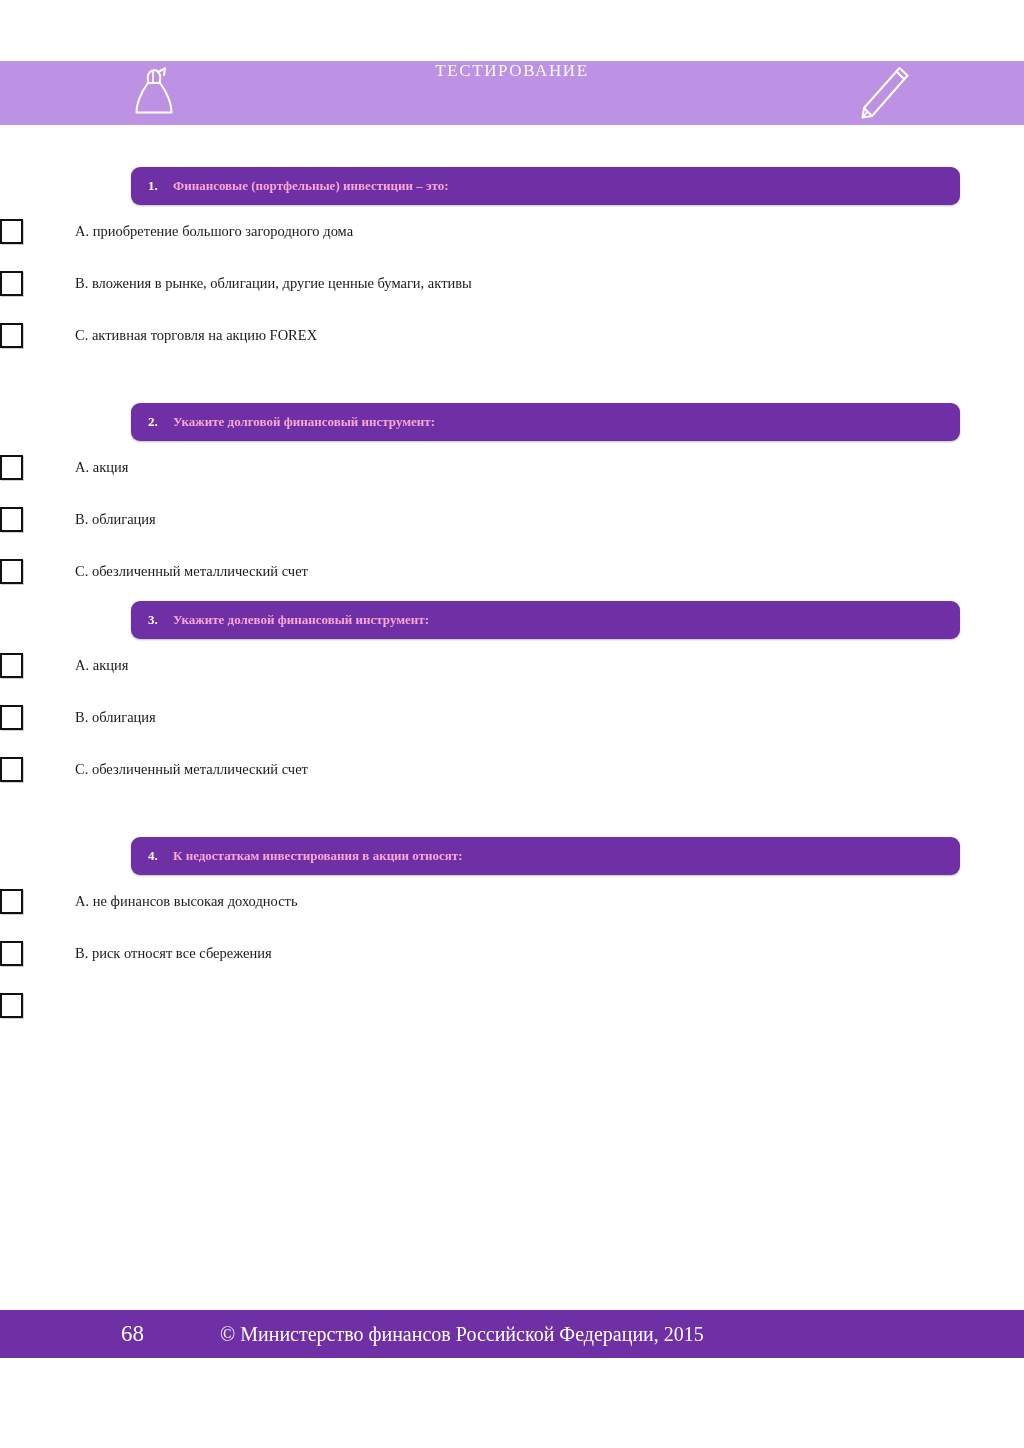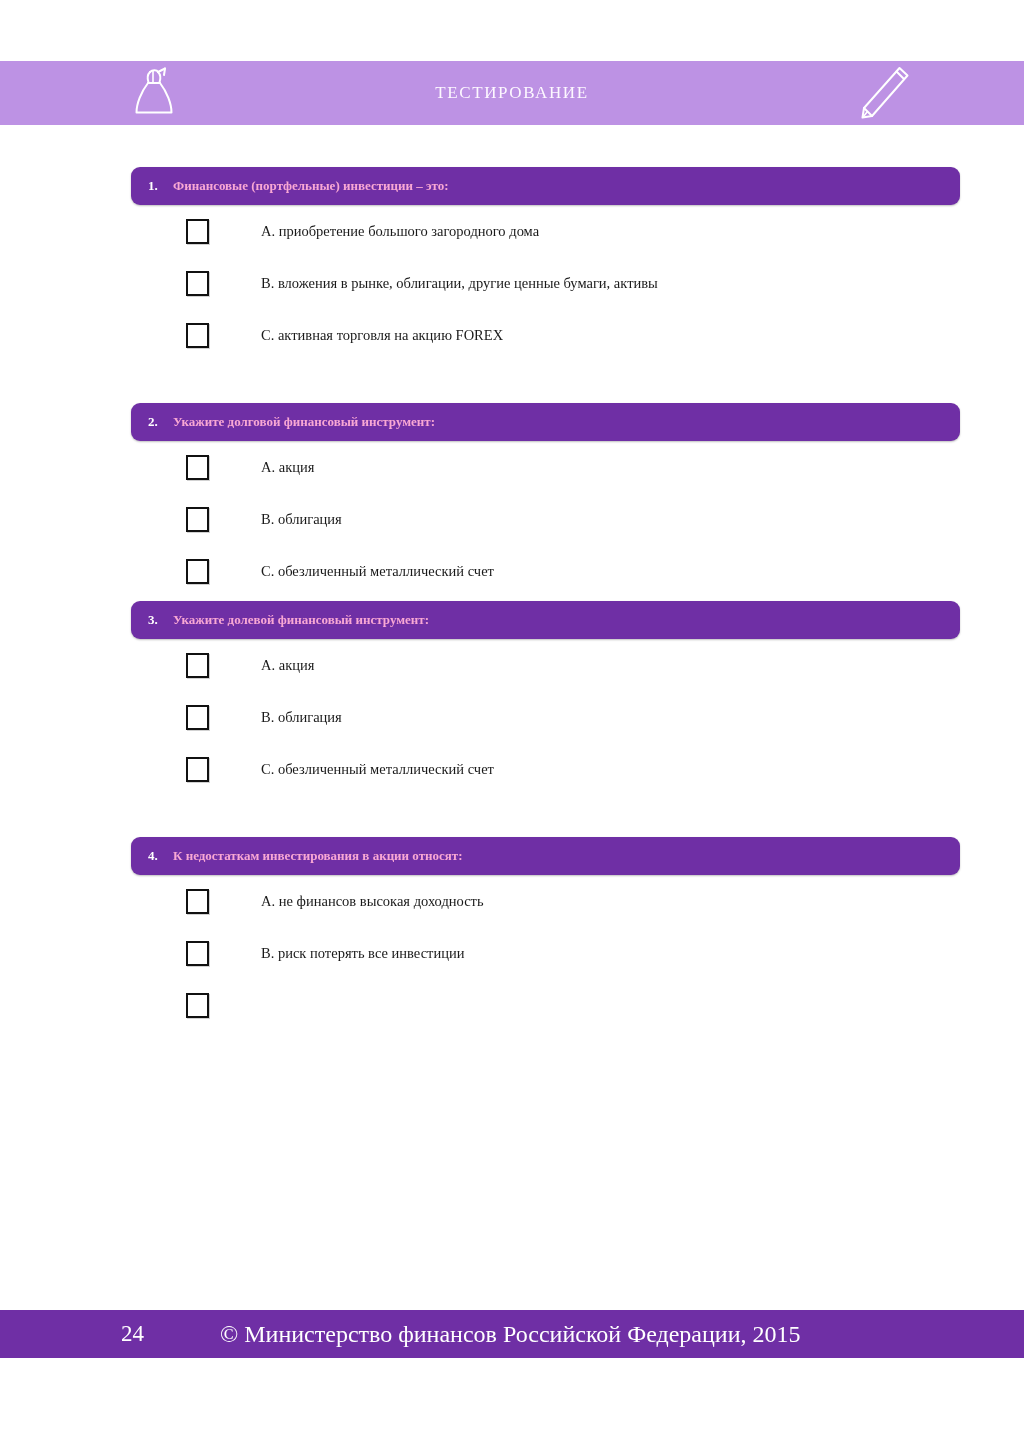--- a/index.html
+++ b/index.html
@@ -25,21 +25,21 @@
 
   
   .header-band {
     position: absolute;
     left: 0;
     top: 61px;
     width: 1024px;
     height: 64px;
     background: #bd92e4;
     display: flex;
-    align-items: center;
+    align-items: flex-start;
     justify-content: center;
   }
   .header-title {
     color: #fdf8ff;
     font-size: 17px;
     letter-spacing: 1.6px;
     font-family: "Liberation Serif", "DejaVu Serif", serif;
     font-weight: 400;
     white-space: nowrap;
   }
@@ -85,21 +85,20 @@
     padding-left: 9px;
     white-space: nowrap;
   }
 
   .options { margin: 0; padding: 0; list-style: none; }
 
   .option-row {
     display: flex;
     align-items: center;
     height: 52px;
-    padding-left: 186px;
   }
   .option-checkbox {
     width: 19px;
     height: 21px;
     border: 2px solid #111111;
     background: #ffffff;
     box-shadow: 1px 1px 0 rgba(0,0,0,.18);
     flex: 0 0 auto;
   }
   .option-label {
@@ -126,21 +125,21 @@
   }
   .footer-page-number {
     color: #ffffff;
     font-size: 23px;
     padding-left: 121px;
     min-width: 38px;
     font-family: "Liberation Serif", "DejaVu Serif", serif;
   }
   .footer-copyright {
     color: #ffffff;
-    font-size: 24px;
+    font-size: 20px;
     padding-left: 61px;
     white-space: nowrap;
     font-family: "Liberation Serif", "DejaVu Serif", serif;
   }
 </style>
 </head>
 <body>
 
 <div class="page">
 
@@ -249,28 +248,28 @@
         <span class="question-number">4.</span>
         <span class="question-text">К недостаткам инвестирования в акции относят:</span>
       </div>
       <ul class="options">
         <li class="option-row">
           <span class="option-checkbox"></span>
           <span class="option-label">A. не финансов высокая доходность</span>
         </li>
         <li class="option-row">
           <span class="option-checkbox"></span>
-          <span class="option-label">B. риск потерять все инвестиции</span>
+          <span class="option-label">B. риск относят все сбережения</span>
         </li>
         <li class="option-row">
           <span class="option-checkbox"></span>
         </li>
       </ul>
     </section>
 
   </div>
 
   <div class="footer-band">
-    <span class="footer-page-number">24</span>
+    <span class="footer-page-number">68</span>
     <span class="footer-copyright">© Министерство финансов Российской Федерации, 2015</span>
   </div>
 
 </div>
 
 </body></html>

